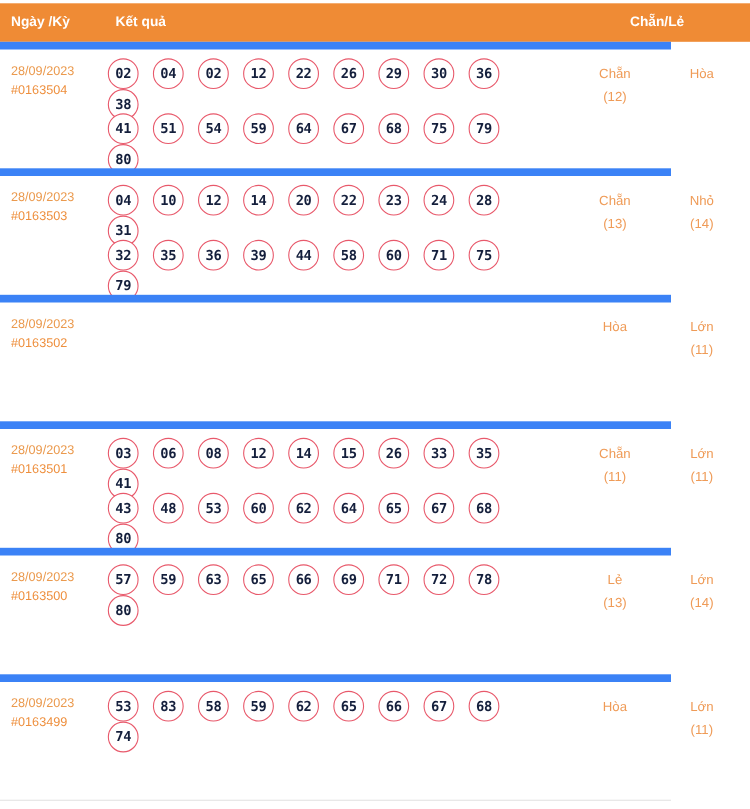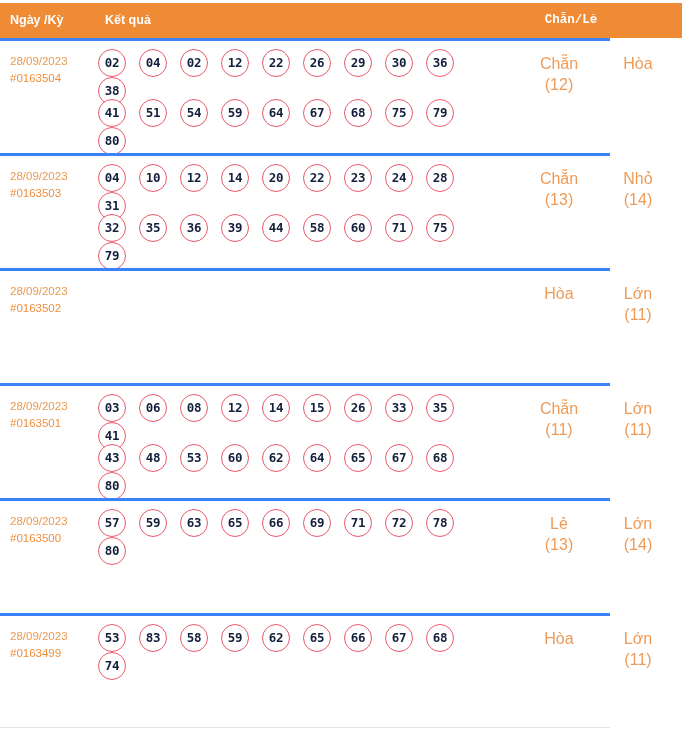--- a/index.html
+++ b/index.html
@@ -37,30 +37,30 @@
     top: 0;
     height: 35px;
     line-height: 35px;
     color: #ffffff;
     font-size: 12.5px;
     font-weight: bold;
     white-space: nowrap;
   }
   .th-date   { left: 10px; }
   .th-result { left: 105px; }
-  .th-parity { left: 536px; width: 70px; text-align: center; font-family: Liberation Mono, monospace; }
+  .th-parity { left: 552px; width: 70px; text-align: right; }
   .th-size   { left: 604px; width: 70px; text-align: center; margin-top: 32px; }
 
   
   .row {
     position: absolute;
     left: 0;
     width: 610px;
     height: 115px;
-    border-top: 3px solid #3b82f6;
+    border-top: 7px solid #3b82f6;
     box-sizing: border-box;
   }
   .row.last-rule {
     border-bottom: 1px solid #e3e3e3;
   }
 
   .cell-date {
     position: absolute;
     left: 10px;
     top: 12px;
@@ -102,21 +102,21 @@
     vertical-align: top;
   }
   .ball:last-child { margin-right: 4px; }
 
   .cell-parity,
   .cell-size {
     position: absolute;
     top: 12px;
     width: 76px;
     text-align: center;
-    font-size: 16px;
+    font-size: 12px;
     line-height: 21px;
     color: #ef9b57;
     white-space: nowrap;
   }
   .cell-parity { left: 521px; }
   .cell-size   { left: 600px; }
   .cnt { display: block; }
   .cnt:empty { display: none; }
 </style>
 </head>

